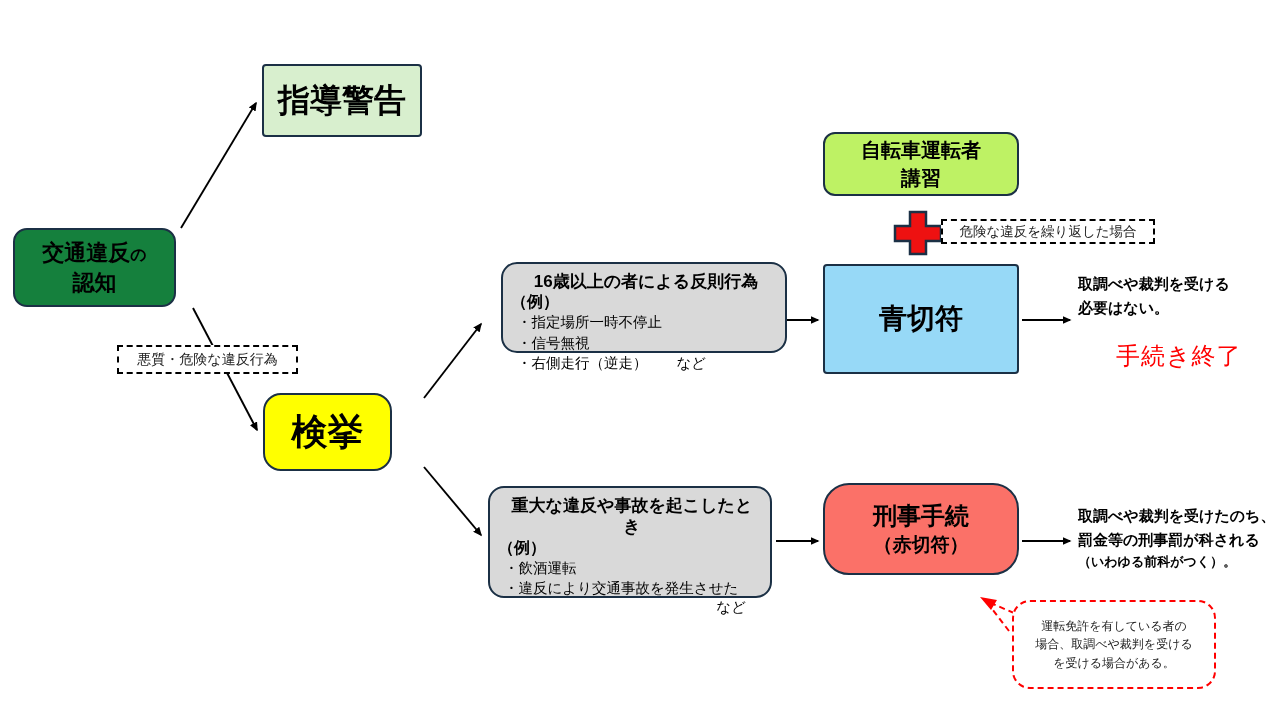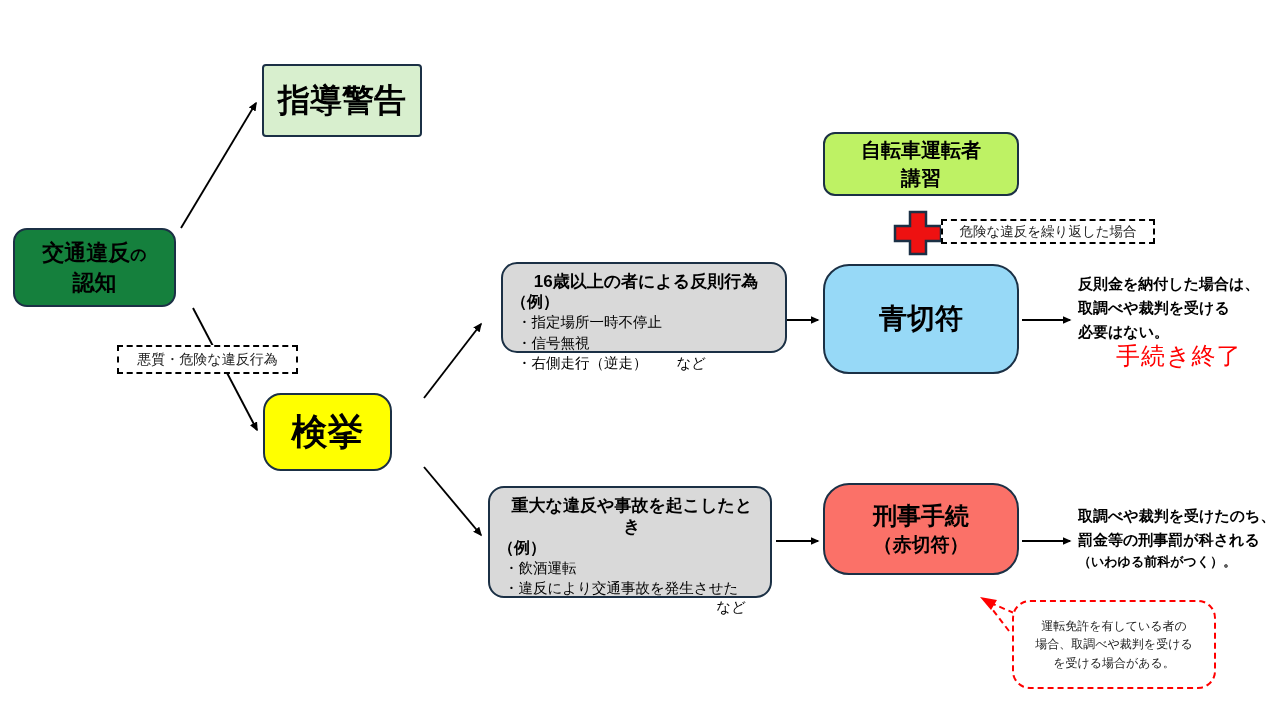--- a/index.html
+++ b/index.html
@@ -32,21 +32,21 @@
   .graybox{
     background:#D9D9D9;border-radius:16px;align-items:flex-start;justify-content:flex-start;
     text-align:left;padding:7px 10px 4px 14px;
   }
   .gray-minor{left:487px;top:262px;width:286px;height:91px;margin-left:14px;}
   .gray-serious{left:488px;top:486px;width:284px;height:112px;}
   .gbox-title{width:100%;text-align:center;font-weight:bold;font-size:17px;line-height:1.25;}
   .gbox-ex{font-weight:bold;font-size:16px;line-height:1.25;margin-left:-6px;}
   .gbox-item{font-size:14.5px;line-height:1.42;}
   .gbox-etc{width:100%;text-align:right;font-size:14.5px;padding-right:14px;box-sizing:border-box;line-height:1.2;}
-  .bluebox{left:823px;top:264px;width:196px;height:110px;border-radius:26px;background:#97D9F7;
+  .bluebox{left:823px;top:264px;width:196px;height:110px;border-radius:4px;background:#97D9F7;
          font-weight:bold;font-size:28px;}
   .coursebox{left:823px;top:132px;width:196px;height:64px;border-radius:12px;background:#bef264;
          font-weight:bold;font-size:20px;line-height:1.4;}
   .redbox{left:823px;top:483px;width:196px;height:92px;border-radius:26px;background:#FB7168;
          font-weight:bold;font-size:24px;line-height:1.35;}
   .redbox .sub{font-size:19px;}
   .outcome{position:absolute;z-index:2;font-weight:bold;font-size:15px;line-height:1.6;}
   .outcome-blue{left:1078px;top:272px;width:202px;}
   .outcome-red{left:1078px;top:504px;width:210px;}
   .outcome .note{font-size:13px;line-height:1.5;}
@@ -120,21 +120,20 @@
   <div class="box coursebox">
     <div>自転車運転者</div>
     <div>講習</div>
   </div>
 
   <div class="dashed-label lbl-repeat">
     <span>危険な違反を繰り返した場合</span>
   </div>
 
   <div class="outcome outcome-blue">
-    <div>反則金を納付した場合は、</div>
     <div>取調べや裁判を受ける</div>
     <div>必要はない。</div>
   </div>
   <div class="done-label">手続き終了</div>
 
   <div class="box graybox gray-serious">
     <div class="gbox-title">重大な違反や事故を起こしたとき</div>
     <div class="gbox-ex">（例）</div>
     <div class="gbox-item">・飲酒運転</div>
     <div class="gbox-item">・違反により交通事故を発生させた</div>

